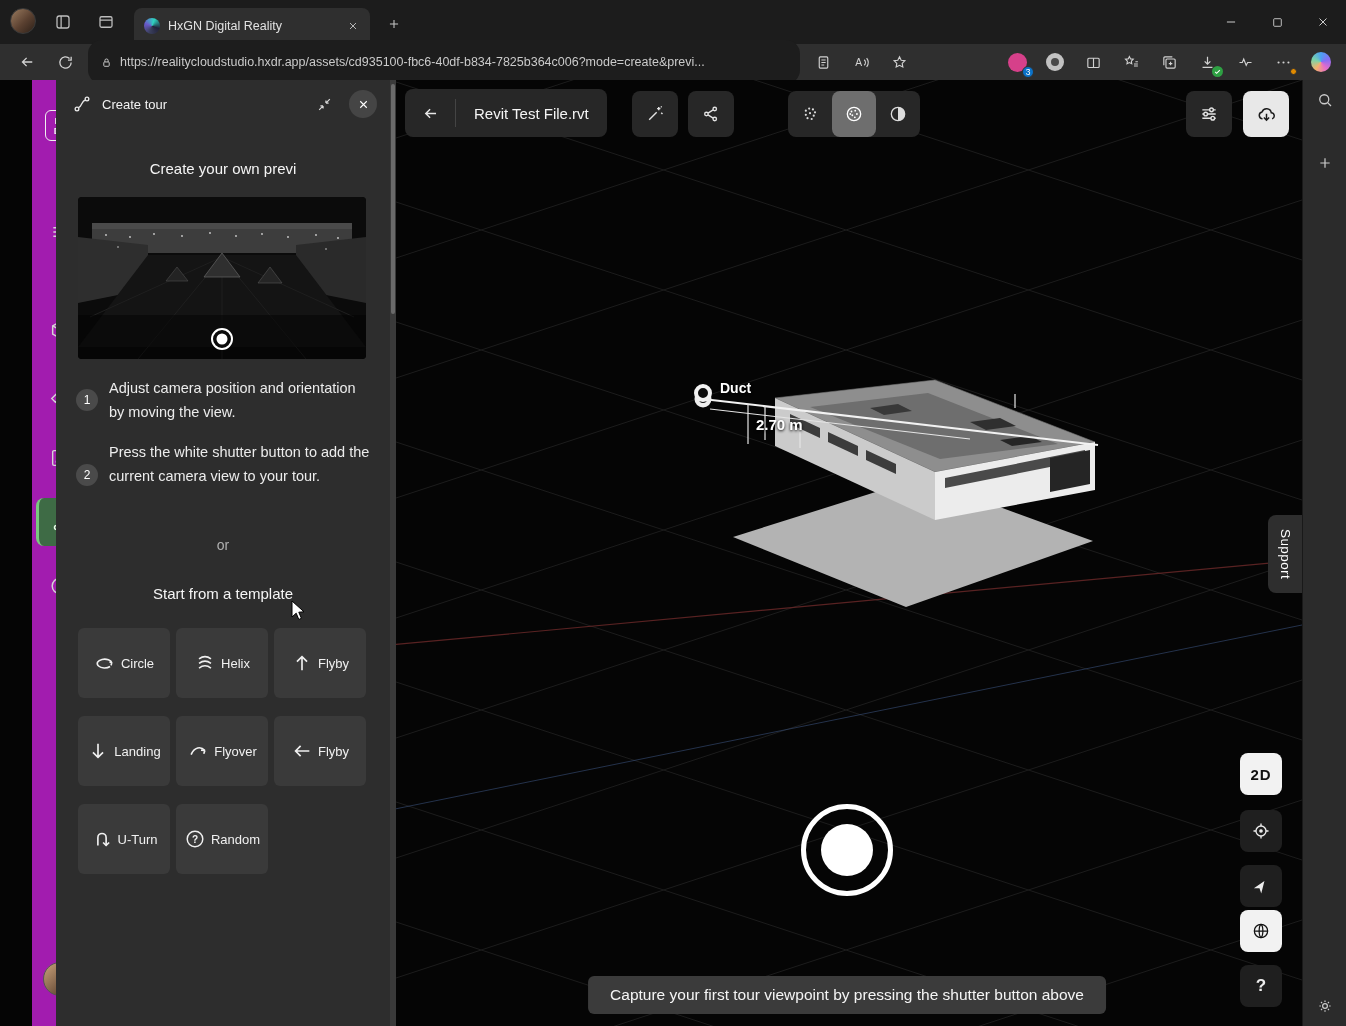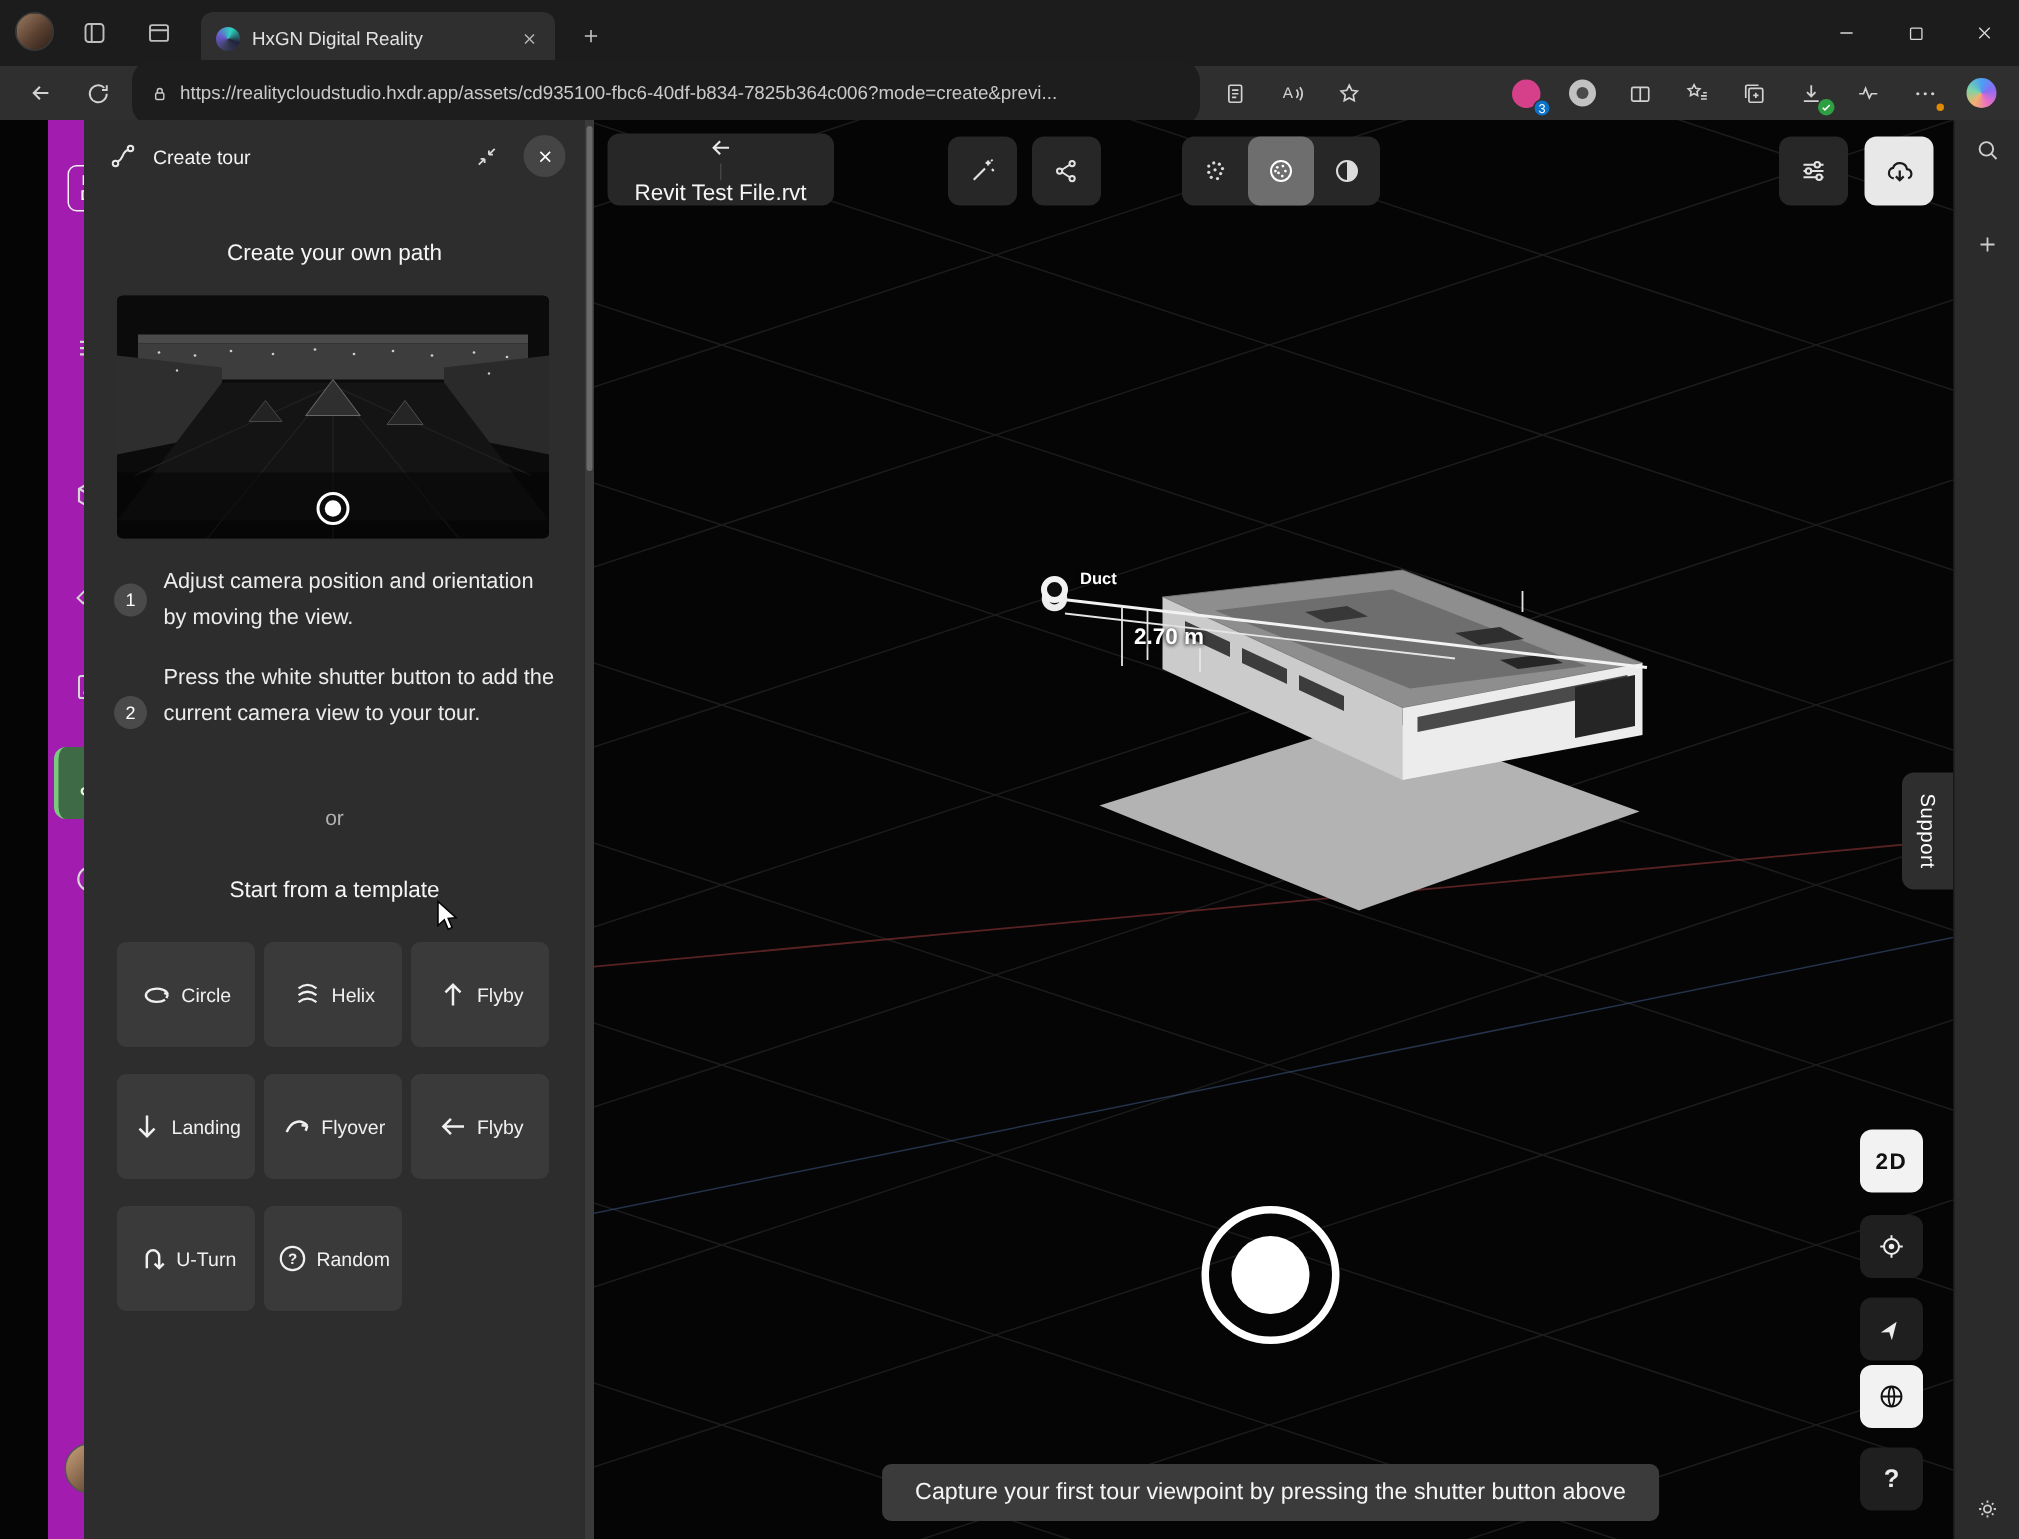--- a/index.html
+++ b/index.html
@@ -81,35 +81,35 @@
   .cursor { position:absolute; left:234px; top:520px; width:20px; height:22px; z-index:30; }
 
   .panel-scrollbar { position:absolute; left:390px; top:0; width:6px; height:946px; background:#3a3a3a; }
   .panel-scroll-thumb { position:absolute; left:1px; top:4px; width:4px; height:230px; background:#6a6a6a; border-radius:2px; }
 
   
   .viewport { position:absolute; left:396px; top:0; width:906px; height:946px; background:#050505; overflow:hidden; }
   .vp-layer { position:absolute; left:-6px; top:0; width:912px; height:946px; }
 
   .file-group { position:absolute; left:9px; top:9px; height:48px; background:#272727; border-radius:8px;
-                display:flex; align-items:center; color:#f5f5f5;flex-direction:column; }
+                display:flex; align-items:center; color:#f5f5f5; }
   .fg-back { width:50px; height:48px; display:flex; align-items:center; justify-content:center; color:#e8e8e8; }
   .fg-div { width:1px; height:28px; background:#444; }
   .fg-name { padding:0 18px; font-size:15px; white-space:nowrap; }
   .tool-btn { position:absolute; top:11px; width:46px; height:46px; background:#272727; border-radius:8px;
               display:flex; align-items:center; justify-content:center; color:#e3e3e3; }
   .seg-group { position:absolute; left:392px; top:11px; width:132px; height:46px; background:#272727; border-radius:8px;
                display:flex; }
   .seg { width:44px; height:46px; display:flex; align-items:center; justify-content:center; color:#dcdcdc; border-radius:8px; }
   .seg.selected { background:#6e6e6e; color:#fff; }
   .tool-btn.light { background:#e8e8e8; color:#1b1b1b; }
 
   .anno-dot { position:absolute; left:298px; top:304px; width:18px; height:18px; border-radius:50%;
               background:#0d0d0d; border:4px solid #f2f2f2; }
-  .anno-label { position:absolute; left:324px; top:300px; font-size:11px; font-weight:600; color:#fff;
+  .anno-label { position:absolute; left:324px; top:300px; font-size:14px; font-weight:600; color:#fff;
                 text-shadow:0 1px 3px #000; }
   .anno-measure { position:absolute; left:360px; top:336px; font-size:15px; font-weight:700; color:#fff;
                   text-shadow:0 1px 3px #000; }
 
   .shutter { position:absolute; left:405px; top:724px; width:92px; height:92px; border:5px solid #fff; border-radius:50%;
              display:flex; align-items:center; justify-content:center; background:transparent; cursor:pointer; }
   .shutter-inner { width:52px; height:52px; border-radius:50%; background:#fff; }
 
   .toast { position:absolute; left:451px; top:896px; transform:translateX(-50%); background:#3b3b3b; color:#f5f5f5;
            font-size:15.5px; padding:10px 22px; border-radius:6px; white-space:nowrap; }
@@ -334,21 +334,21 @@
             <path d="M19.5 4.5 14 10M14 10h3.8M14 10V6.2"></path>
             <path d="M4.5 19.5 10 14M10 14v3.8M10 14H6.2"></path>
           </svg>
       </div>
       <div class="ph-btn ph-close" style="left:293px;">
         <svg width="13" height="13" viewBox="0 0 24 24" fill="none" stroke="#fff" stroke-width="2">
             <path d="M6 6l12 12M18 6 6 18"></path>
           </svg>
       </div>
 
-      <div class="own-path-title">Create your own path</div>
+      <div class="own-path-title">Create your own previ</div>
 
       <div class="thumb">
         <svg width="288" height="162" viewBox="0 0 288 162">
           <rect width="288" height="162" fill="#0b0b0b"></rect>
           <rect x="14" y="26" width="260" height="6" fill="#4a4a4a"></rect>
           <rect x="14" y="32" width="260" height="24" fill="#3d3d3d"></rect>
           <polygon points="0,40 70,48 70,92 0,106" fill="#2e2e2e"></polygon>
           <polygon points="288,40 218,48 218,92 288,106" fill="#2a2a2a"></polygon>
           <g fill="#ffffff" opacity="0.75">
             <circle cx="28" cy="38" r="0.9"></circle>

